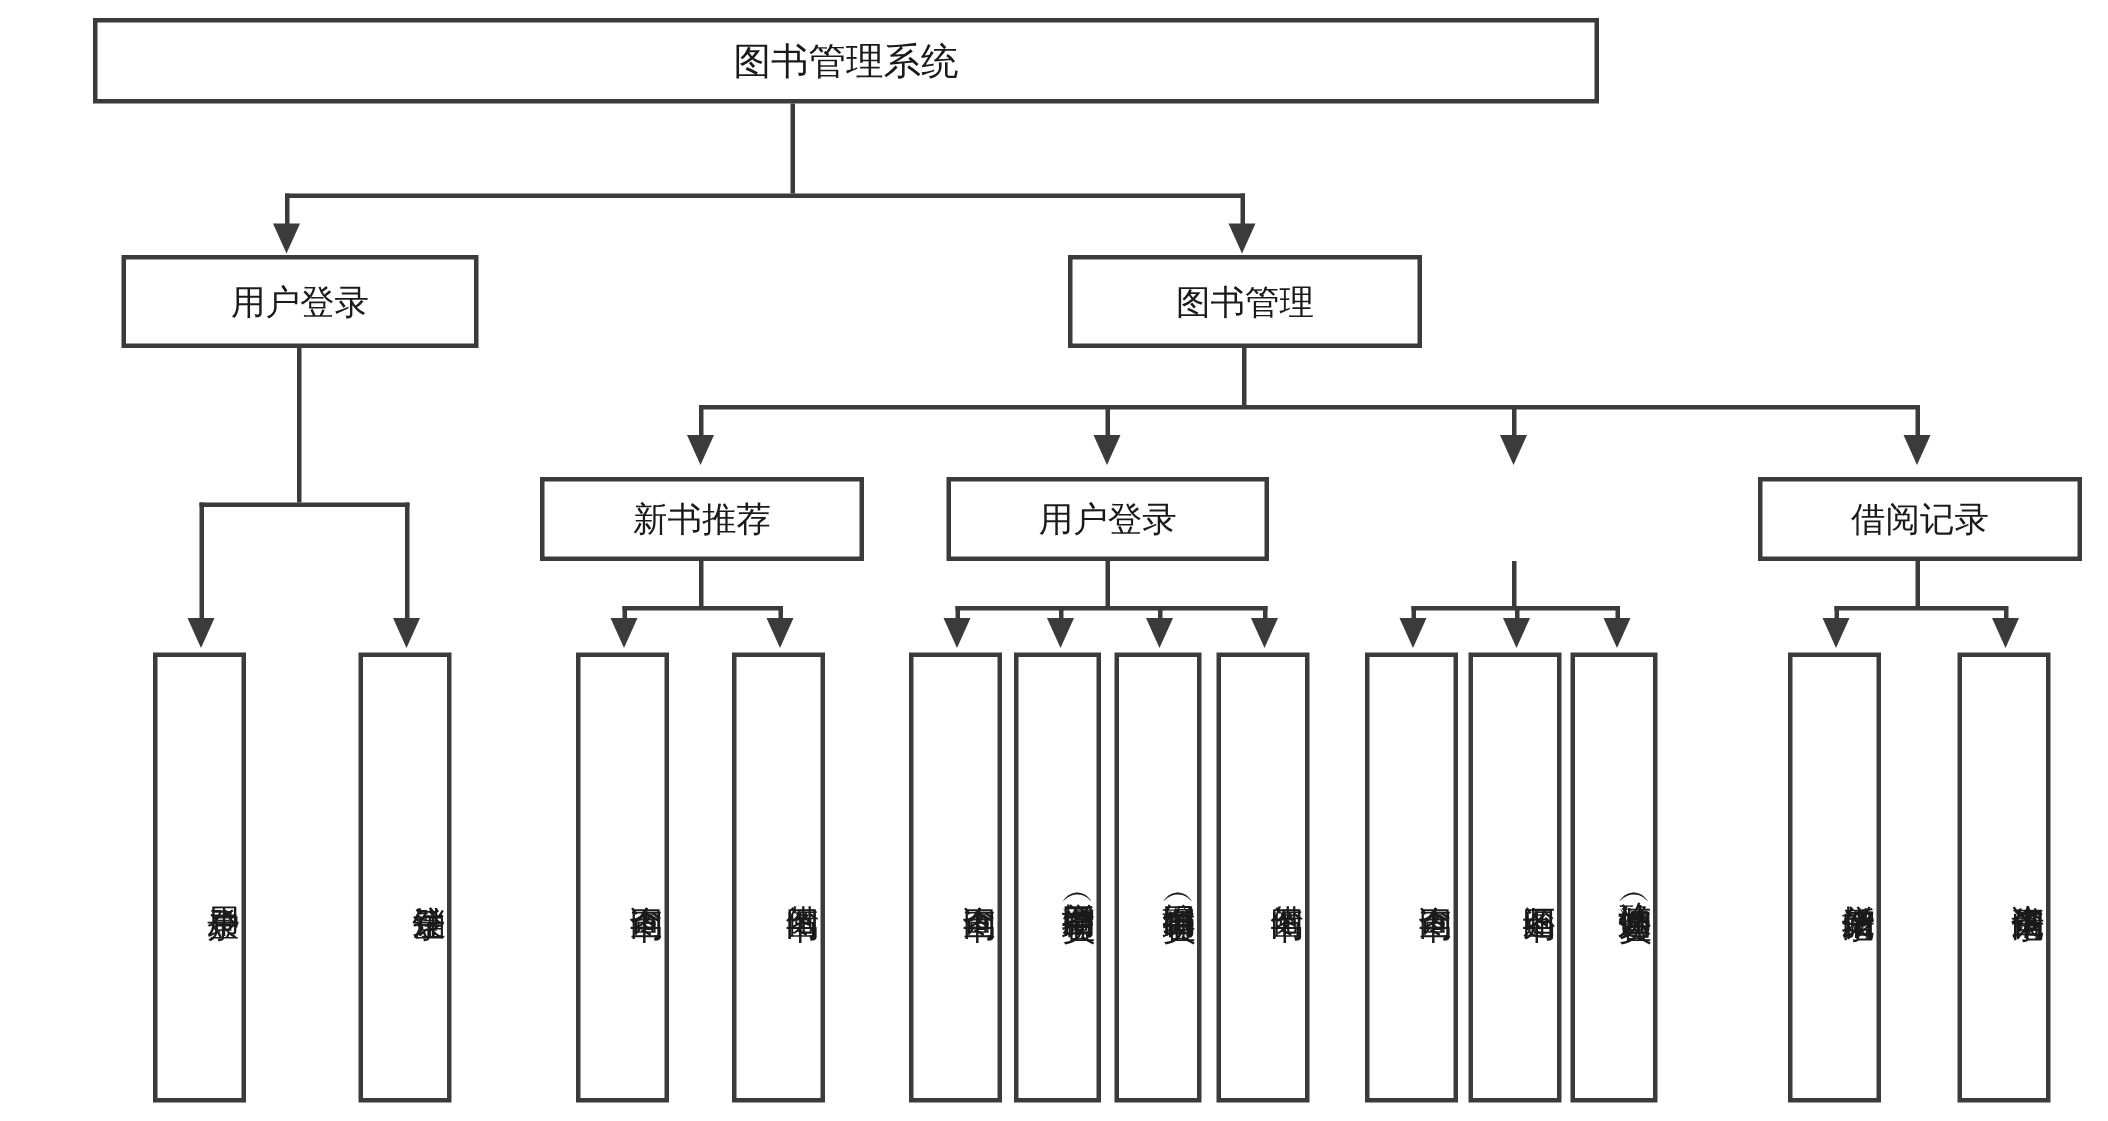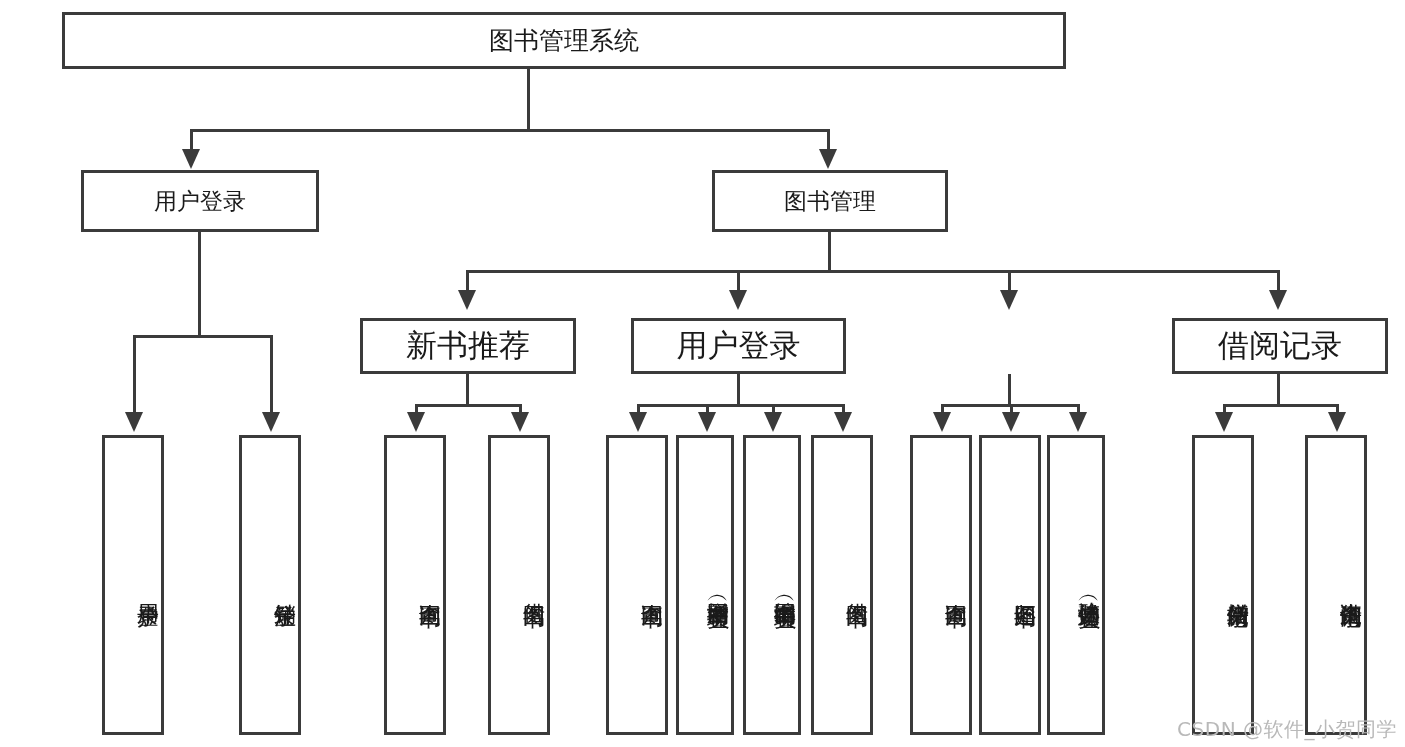--- a/index.html
+++ b/index.html
@@ -27,21 +27,21 @@
     justify-content: center;
     color: #1a1a1a;
   }
   .node.root {
     font-size: 25px;
   }
   .node.lvl2 {
     font-size: 23px;
   }
   .node.lvl3 {
-    font-size: 31px;
+    font-size: 23px;
   }
   .node.leaf {
     font-size: 22px;
     writing-mode: vertical-rl;
     text-orientation: upright;
     align-items: flex-start;
     justify-content: center;
     padding-top: 6px;
     line-height: 1.18;
     letter-spacing: 1px;
@@ -221,15 +221,14 @@
     <span class="vtext">确认归还（管理员）</span>
   </div>
 
   <div class="node leaf" style="left:1192px; top:435px; width:62px; height:300px;">
     <span class="vtext">新增借阅记录</span>
   </div>
   <div class="node leaf" style="left:1305px; top:435px; width:62px; height:300px;">
     <span class="vtext">查询借阅记录</span>
   </div>
 
-  <div id="watermark">CSDN @软件_小贺同学</div>
 
 </div>
 
 </body></html>

